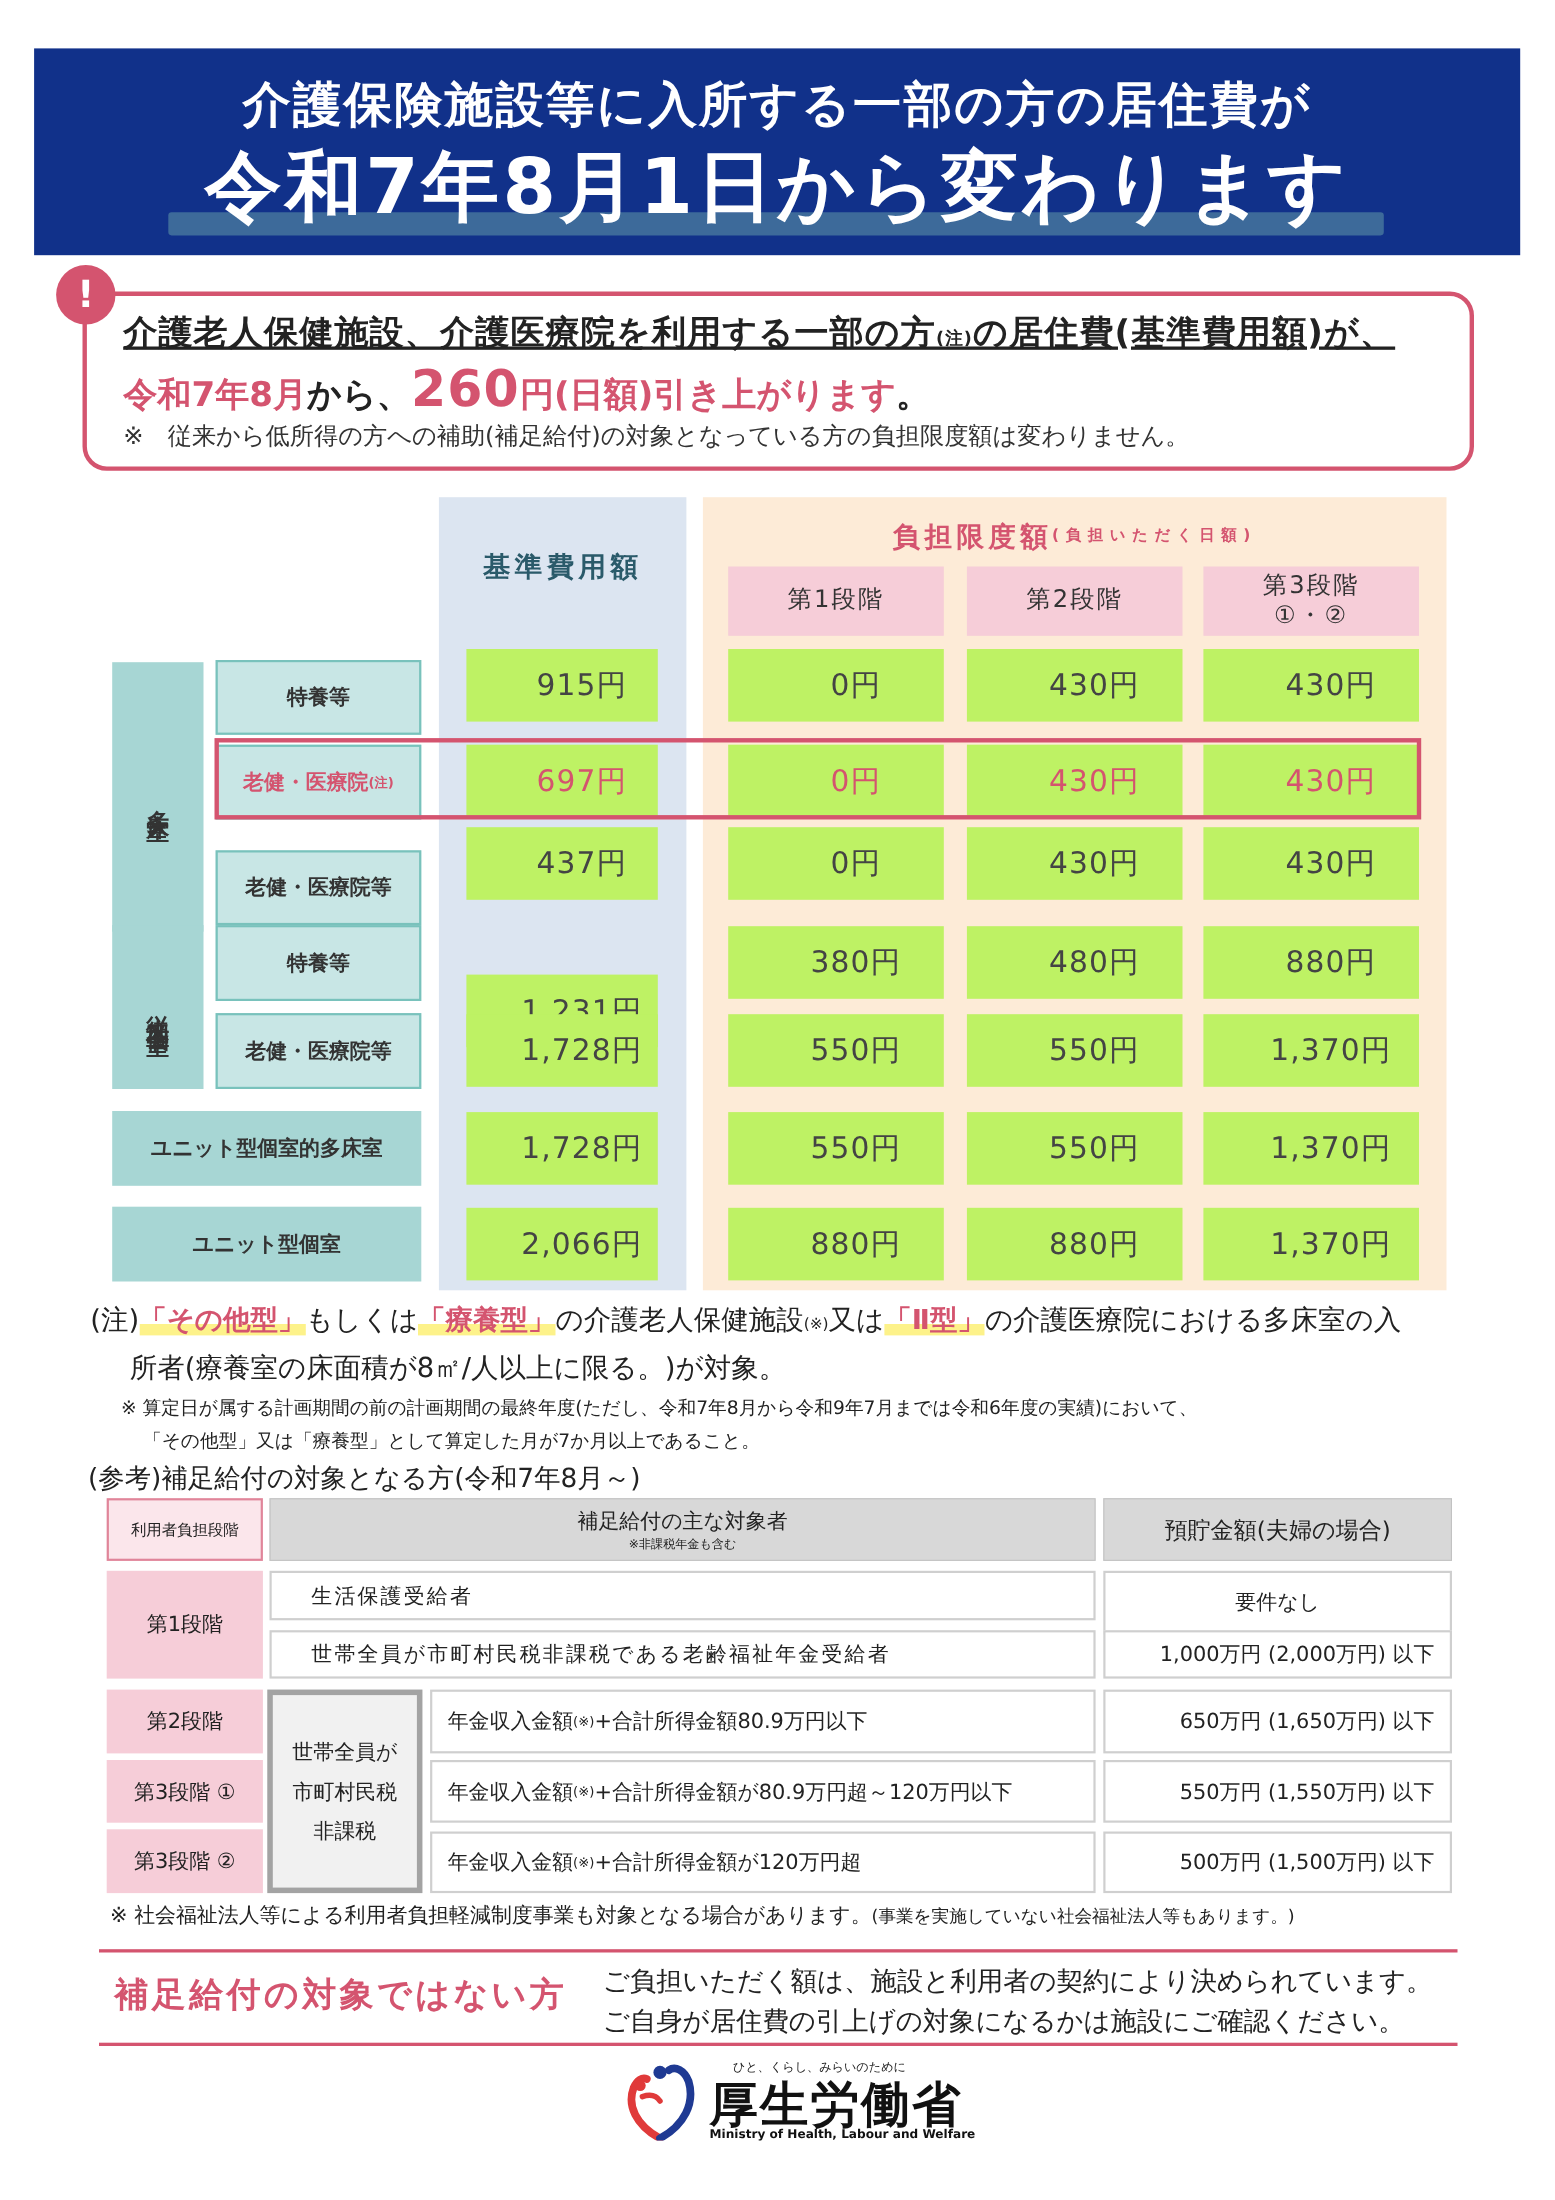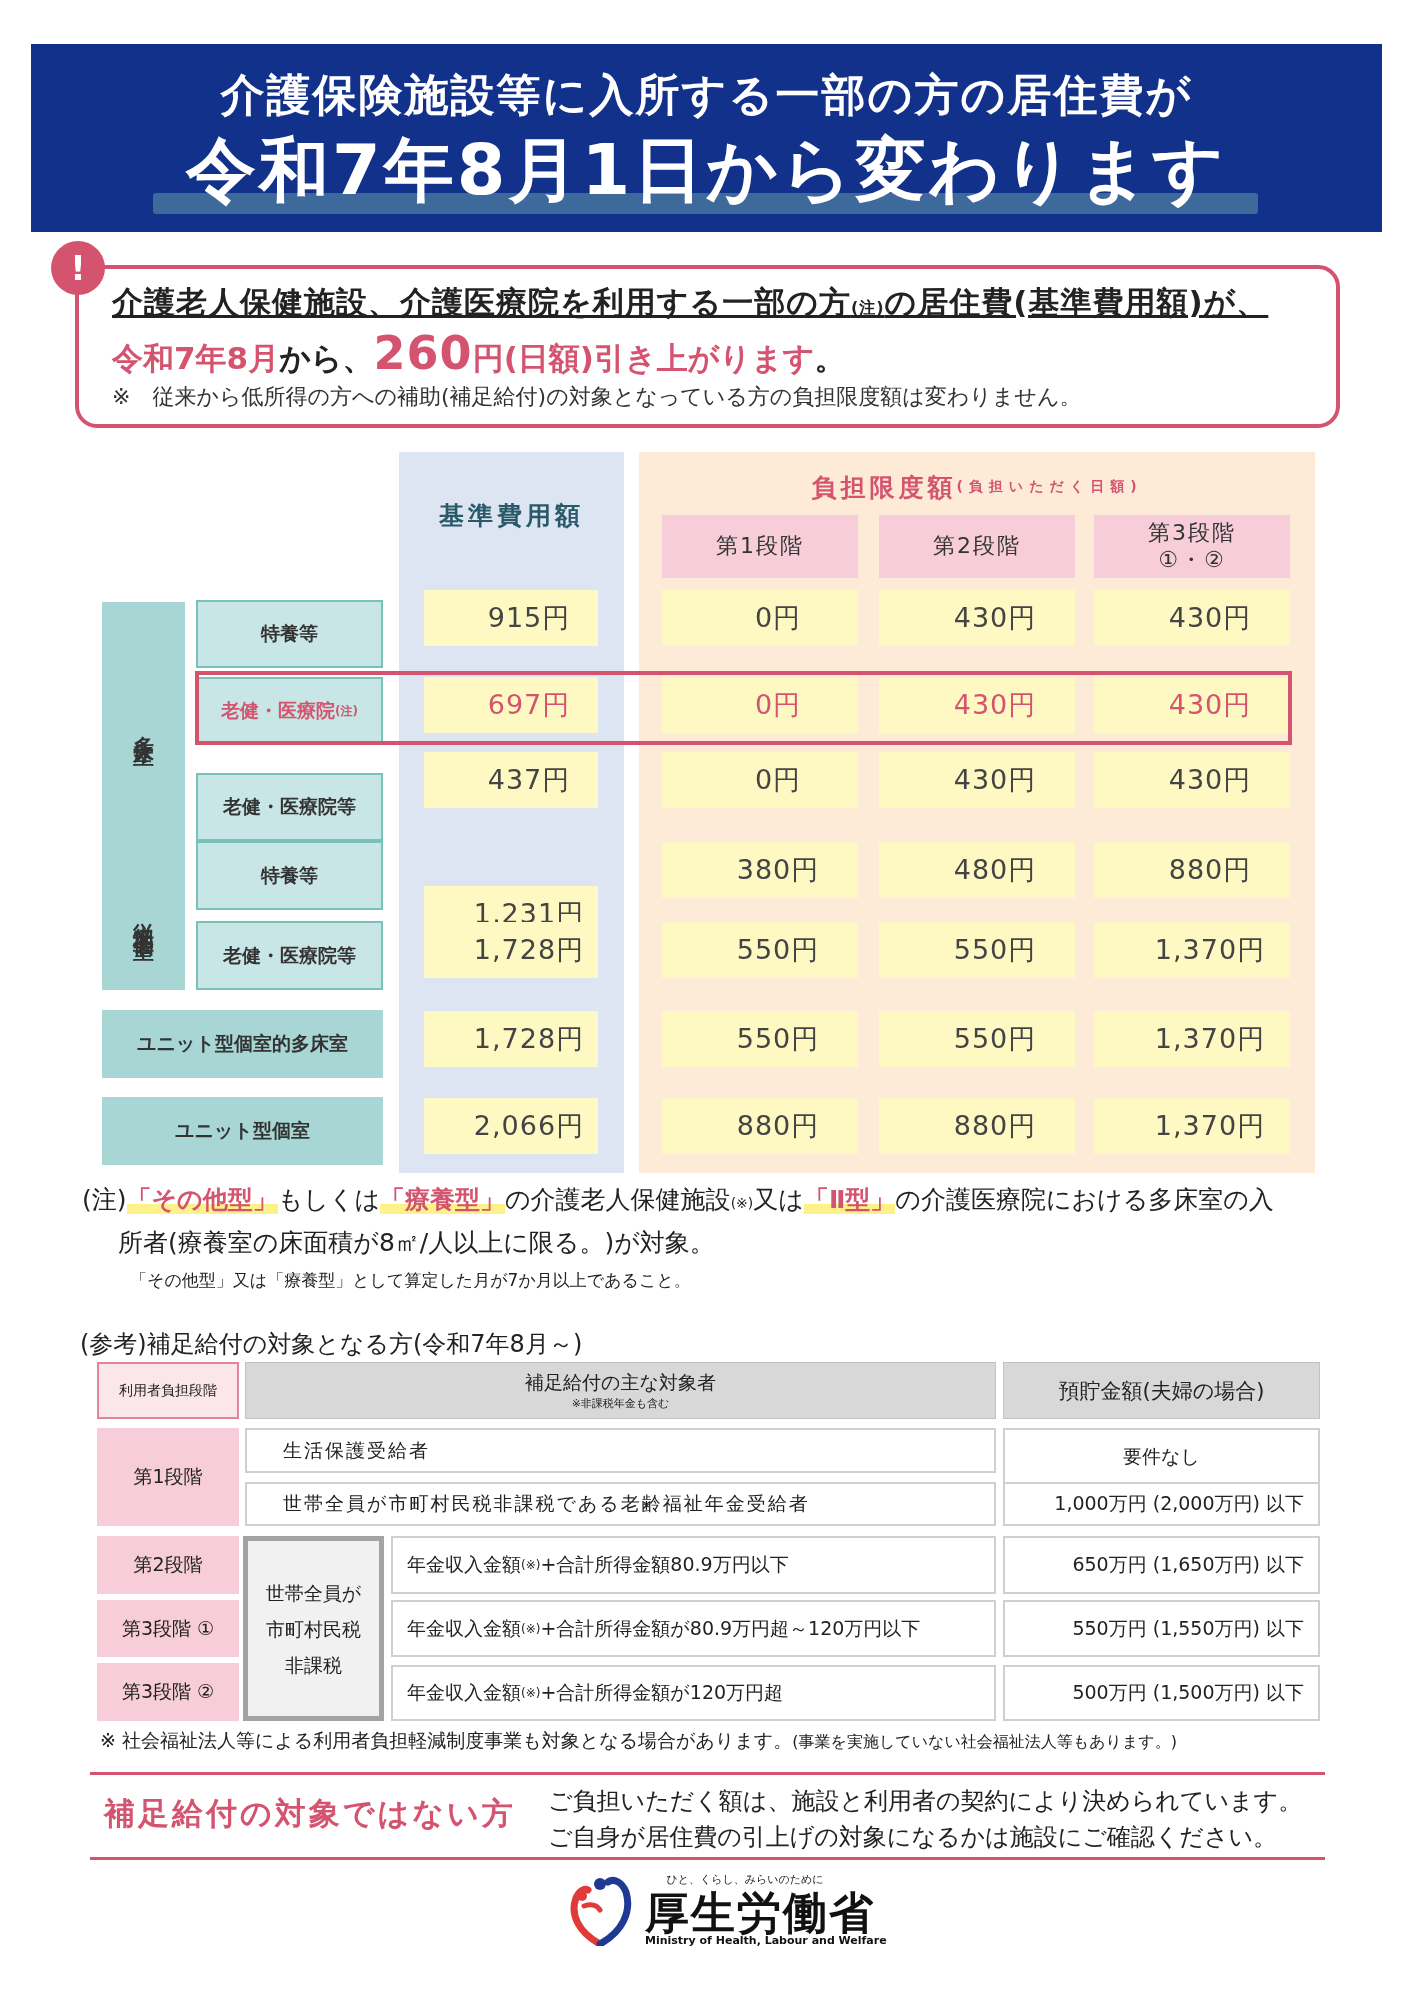--- a/index.html
+++ b/index.html
@@ -24,21 +24,21 @@
   #notice-line2 .big { font-size: 46px; letter-spacing: 1px; }
   #notice-line3 { left: 112px; top: 382px; width: 1220px; font-size: 22px; color: #333; white-space: nowrap; }
 
   
   #base-col-bg { left: 399px; top: 452px; width: 225px; height: 721px; background: #dce5f1; }
   #limit-col-bg { left: 639px; top: 452px; width: 676px; height: 721px; background: #fdebd7; }
   #base-header { left: 399px; top: 490px; width: 225px; height: 50px; font-size: 25px; font-weight: bold; color: #2a5a6a; letter-spacing: 4px; }
   #limit-title { left: 639px; top: 462px; width: 676px; height: 50px; color: #d4546f; font-size: 25px; font-weight: bold; letter-spacing: 4px; }
   #limit-title .sub { font-size: 14px; letter-spacing: 6px; }
   .stage-head { top: 515px; height: 63px; width: 196px; background: #f6cdd8; font-size: 22px; color: #333; letter-spacing: 2px; line-height: 1.2; flex-direction: column; }
-  .cell { width: 174px; height: 56px; background: #fef9c3; font-size: 27px; color: #444; letter-spacing: 1px; padding-left: 36px; }
+  .cell { width: 174px; height: 66px; background: #bef264; font-size: 27px; color: #444; letter-spacing: 1px; padding-left: 36px; }
   .cell.stage { width: 196px; }
   .cell.pink, .label.pink { color: #d4546f; }
   .group { left: 102px; width: 83px; background: #a7d6d4; font-size: 21px; font-weight: bold; color: #333; writing-mode: vertical-rl; letter-spacing: 4px; }
   .label { left: 196px; width: 187px; height: 68px; background: #c8e6e5; border: 2px solid #79c2bc; font-size: 19px; font-weight: bold; color: #333; }
   .label.wide { left: 102px; width: 281px; background: #a7d6d4; border: none; }
   .label .note-small { font-size: 12px; }
   #highlight { left: 195px; top: 671px; width: 1097px; height: 74px; border: 4px solid #d4546f; }
 
   
   #note-main { left: 82px; top: 1180px; width: 1260px; font-size: 25px; color: #222; line-height: 40px; }
@@ -157,20 +157,21 @@
 <div class="abs center cell" style="left:424px;top:1098px;">2,066円</div>
 <div class="abs center cell stage" style="left:662px;top:1098px;">880円</div>
 <div class="abs center cell stage" style="left:879px;top:1098px;">880円</div>
 <div class="abs center cell stage" style="left:1094px;top:1098px;">1,370円</div>
 
 <div class="abs" id="note-main">
   <div><span>(注)</span><span class="hl">「その他型」</span><span>もしくは</span><span class="hl">「療養型」</span><span>の介護老人保健施設</span><span class="small">(※)</span><span>又は</span><span class="hl">「Ⅱ型」</span><span>の介護医療院における多床室の入</span></div>
   <div class="indent">所者(療養室の床面積が8㎡/人以上に限る。)が対象。</div>
 </div>
 <div class="abs" id="note-sub">
+  <div>※ 算定日が属する計画期間の前の計画期間の最終年度(ただし、令和7年8月から令和9年7月までは令和6年度の実績)において、</div>
   <div style="padding-left:20px;">「その他型」又は「療養型」として算定した月が7か月以上であること。</div>
 </div>
 
 <div class="abs" id="ref-title">(参考)補足給付の対象となる方(令和7年8月～)</div>
 <div class="rt center rt-stagehead">利用者負担段階</div>
 <div class="rt center rt-head" style="left:245px;width:751px;">
     <span>補足給付の主な対象者</span>
     <span class="sub">※非課税年金も含む</span>
   </div>
 <div class="rt center rt-head" style="left:1003px;width:317px;font-size:21px;">預貯金額(夫婦の場合)</div>

